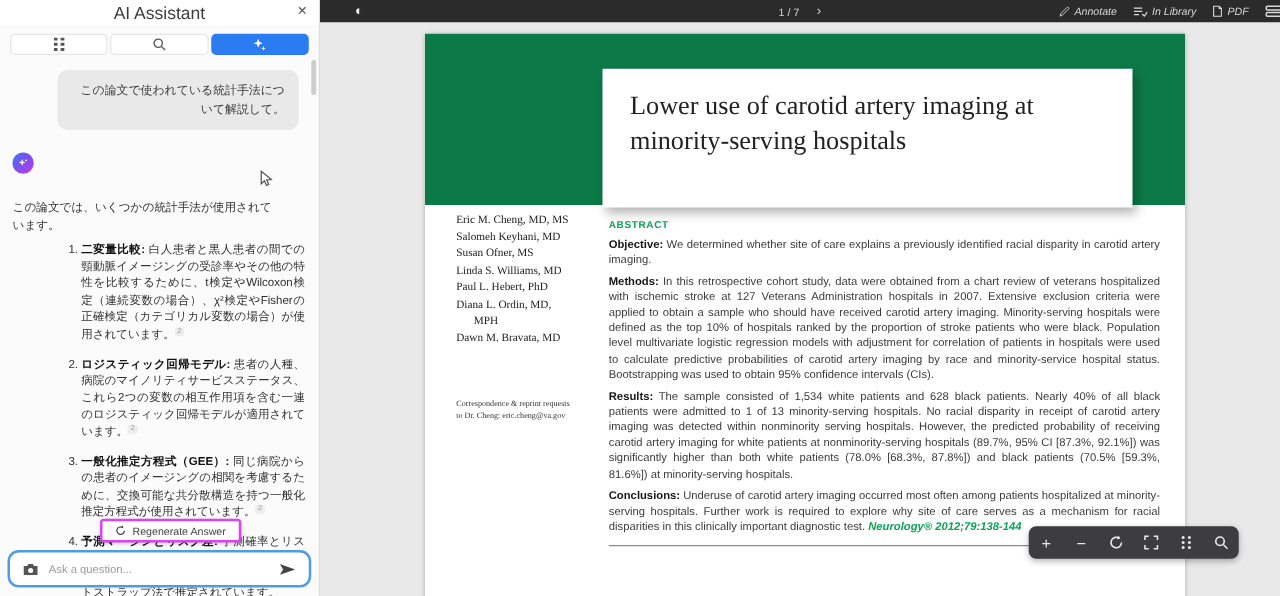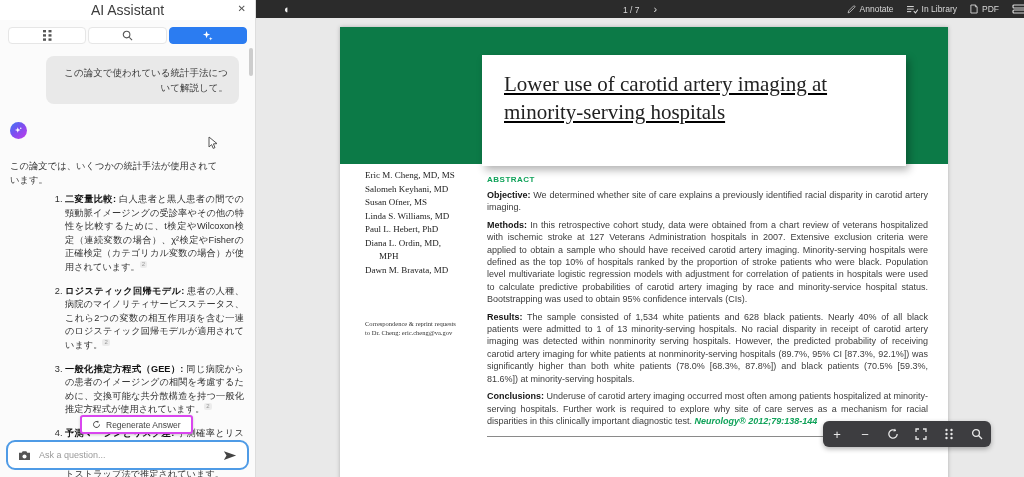--- a/index.html
+++ b/index.html
@@ -48,28 +48,28 @@
   .ask-bar input::placeholder { color:#9a9a9a; }
 
   
   .main { position:relative; flex:1; height:477px; overflow:hidden; }
   .topbar { position:relative; height:18px; background:#2b2b2b; display:flex;
             align-items:center; padding:0 8px; color:#d8d8d8; font-size:8.5px; }
   .moon { font-size:11px; line-height:11px; color:#f0f0f0; margin-left:20px; cursor:pointer; }
   .page-ind { position:absolute; left:50%; transform:translateX(-50%);
               display:flex; align-items:flex-end; gap:14px; }
   .tb-right { margin-left:auto; display:flex; align-items:center; gap:13px; }
-  .tb-item { display:flex; align-items:center; gap:4px; cursor:pointer; white-space:nowrap; }
+  .tb-item { display:flex; align-items:center; gap:4px; cursor:pointer; white-space:nowrap;font-style:italic; }
   .tb-stack { margin-right:-10px; }
   .canvas { position:absolute; left:0; right:0; top:18px; bottom:0; background:#e9e9e9; }
   .page { position:absolute; left:84px; top:9px; width:608px; height:470px; background:#fff;
           box-shadow:0 0 4px rgba(0,0,0,.25); }
   .banner { position:absolute; left:0; top:0; width:100%; height:137px; background:#0c7a47; }
   .title-card { position:absolute; left:142px; top:28px; width:424px; height:111px;
-                background:#fff; box-shadow:3px 4px 8px rgba(0,0,0,.3); padding:15px 22px;text-decoration:underline; }
+                background:#fff; box-shadow:3px 4px 8px rgba(0,0,0,.3); padding:15px 22px; }
   .title-card h1 { font-family:"Liberation Serif", serif; font-weight:500; font-size:21px;
                    line-height:28px; color:#222; }
   .authors { position:absolute; left:25px; top:142px; width:120px;
              font-family:"Liberation Serif", serif; font-size:9px; line-height:13.5px; color:#222; }
   .authors .mph { padding-left:14px; }
   .corresp { position:absolute; left:25px; top:292px; width:92px;
              font-family:"Liberation Serif", serif; font-size:6.5px; line-height:9px; color:#333; }
   .abstract { position:absolute; left:147px; top:148px; width:441px; }
   .abs-head { font-size:8px; font-weight:bold; letter-spacing:.5px; color:#0fa259; }
   .abs-sec { margin-top:5px; font-size:9px; line-height:12.4px; color:#3c3c3c;

